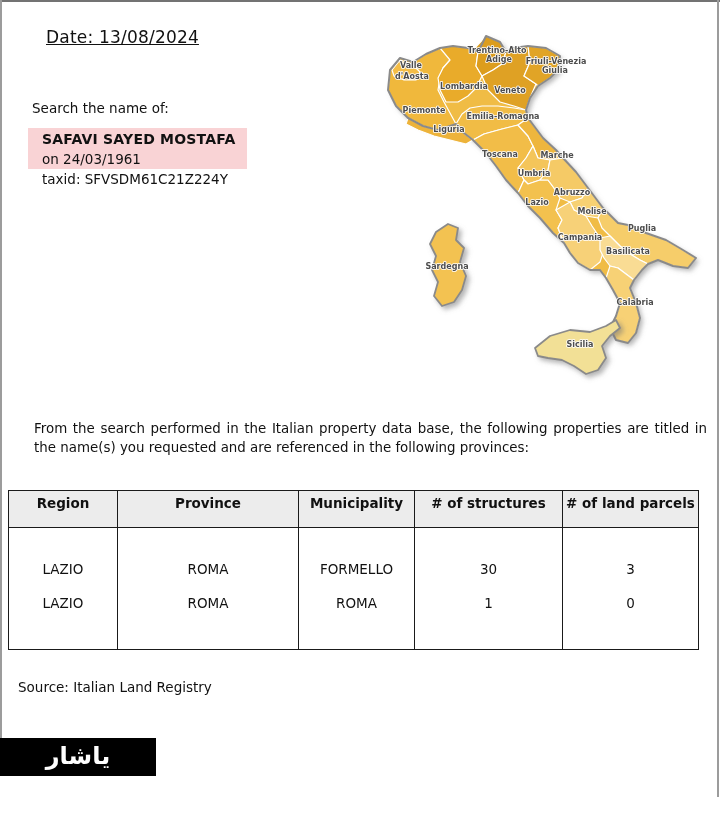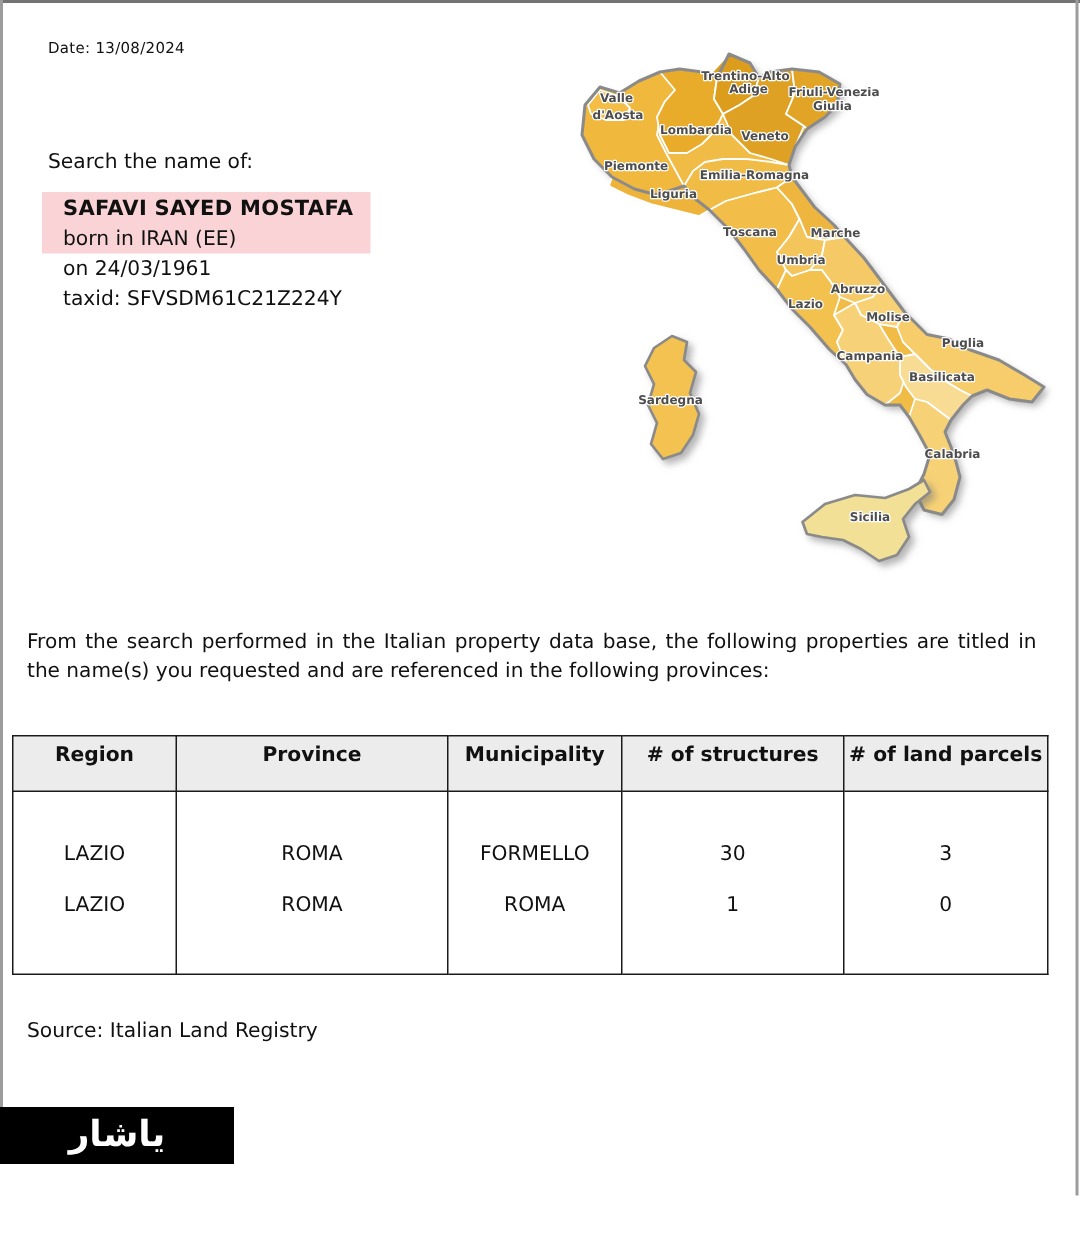--- a/index.html
+++ b/index.html
@@ -4,26 +4,26 @@
 <style>
   html,body{margin:0;padding:0;}
   body{
     width:720px;height:837px;position:relative;background:#ffffff;overflow:hidden;
     font-family:"DejaVu Sans","Liberation Sans",sans-serif;color:#111;
   }
   .abs{position:absolute;}
   .border-top{left:0;top:0;width:720px;height:2px;background:#737373;}
   .border-left{left:0;top:0;width:2px;height:738px;background:#9c9c9c;}
   .border-right{left:717px;top:0;width:2px;height:797px;background:#9c9c9c;}
-  .date-line{left:32px;top:27px;font-size:10px;letter-spacing:.2px;}
+  .date-line{left:46px;top:27px;font-size:17px;letter-spacing:.2px;text-decoration:underline;}
   .search-label{left:32px;top:100px;font-size:13.5px;}
   .pink-highlight{left:28px;top:128px;width:219px;height:41px;background:#f9d3d5;}
   .person-block{left:32px;top:129px;font-size:13.5px;line-height:20px;white-space:nowrap;margin-left:10px;}
   .person-name{font-weight:bold;font-size:14px;letter-spacing:.2px;}
-  .paragraph{left:18px;top:420px;width:673px;font-size:13.4px;line-height:18.6px;text-align:justify;}
+  .paragraph{left:34px;top:420px;width:673px;font-size:13.4px;line-height:18.6px;text-align:justify;}
   .results-table{left:8px;top:490px;width:690px;border-collapse:collapse;table-layout:fixed;}
   .results-table th,.results-table td{border:1px solid #1a1a1a;font-size:13.5px;text-align:center;}
   .results-table th{background:#ececec;font-weight:bold;vertical-align:top;padding:4px 2px 2px 2px;height:30px;}
   .results-table td{vertical-align:top;height:121px;padding:0;}
   .cell-line1{margin-top:33px;}
   .cell-line2{margin-top:18px;}
   .source-line{left:18px;top:679px;font-size:13.5px;}
   .watermark{left:0;top:738px;width:156px;height:38px;background:#000;color:#fff;
     font-size:24px;line-height:37px;text-align:center;direction:rtl;font-weight:600;}
   .map-wrap{left:378px;top:18px;width:340px;height:382px;}
@@ -40,21 +40,20 @@
 <div class="abs border-right"></div>
 
 <div class="abs date-line">Date: 13/08/2024</div>
 
 <div class="abs search-label">Search the name of:</div>
 
 <div class="abs pink-highlight"></div>
 
 <div class="abs person-block">
   <div class="person-name">SAFAVI SAYED MOSTAFA</div>
-  <div>born in IRAN (EE)</div>
   <div>on 24/03/1961</div>
   <div>taxid: SFVSDM61C21Z224Y</div>
 </div>
 
 <div class="abs map-wrap">
   <svg id="italy-map" viewBox="0 0 340 382" xmlns="http://www.w3.org/2000/svg">
     <defs>
       <filter id="mapshadow" x="-25%" y="-25%" width="150%" height="150%">
         <feDropShadow dx="3" dy="3" stdDeviation="2.5" flood-color="#777777" flood-opacity="0.55"></feDropShadow>
       </filter>

